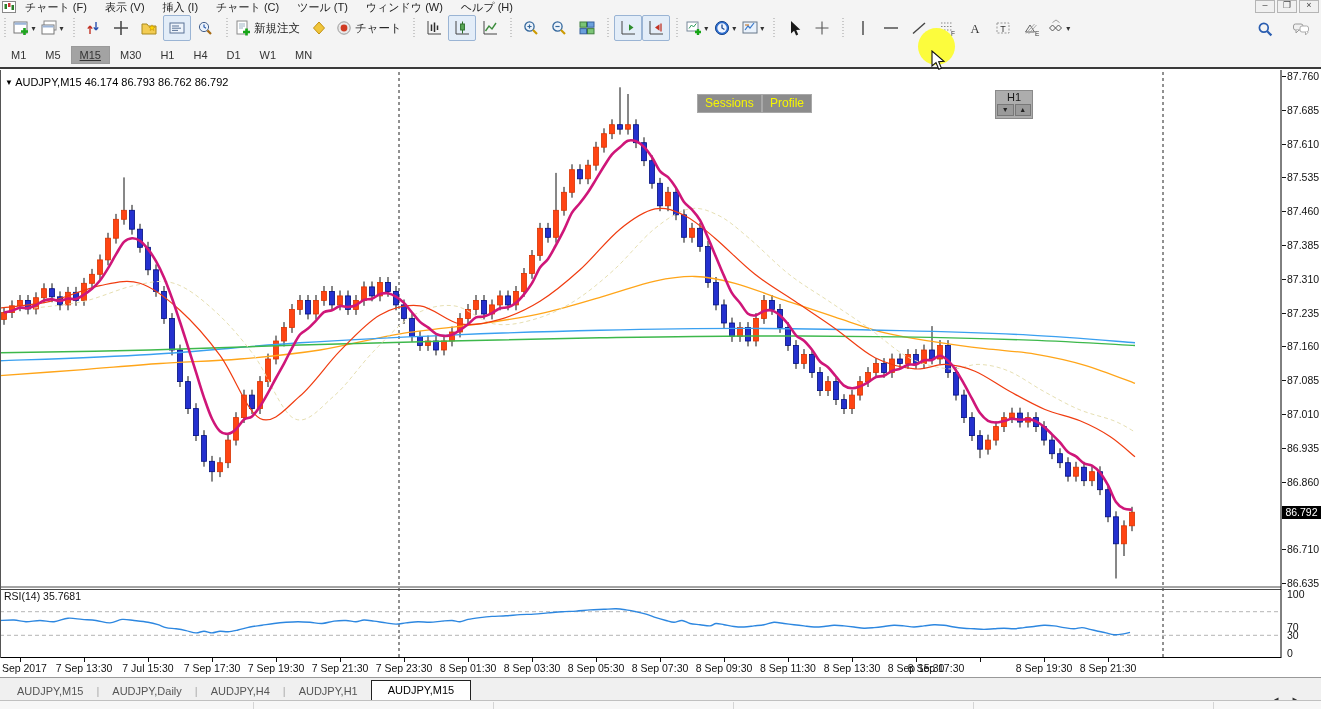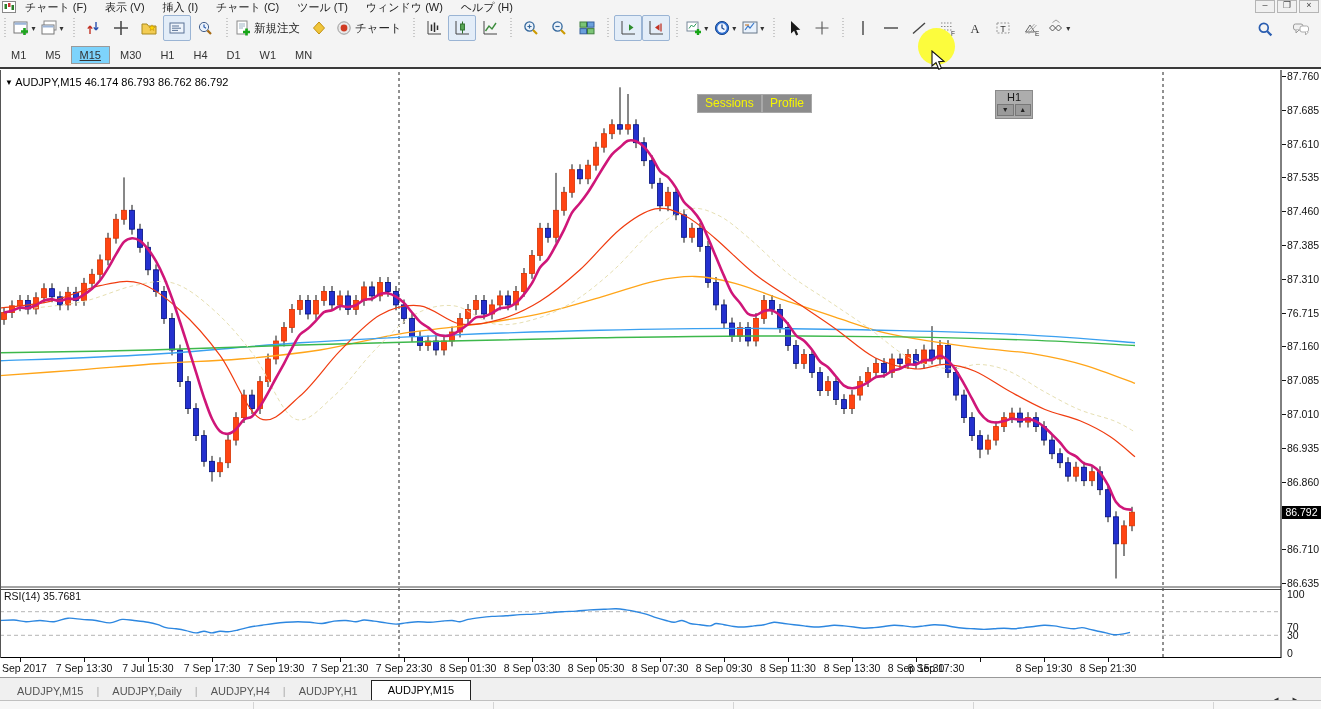--- a/index.html
+++ b/index.html
@@ -16,21 +16,21 @@
   .tb-group{display:flex;align-items:center;padding:0 3px;height:28px;}
   .tb-group:before{content:"";width:3px;height:20px;margin-right:4px;background-image:repeating-linear-gradient(#c9c9c9 0 1px,transparent 1px 3px);background-size:2px 100%;background-repeat:no-repeat;background-position:center;}
   .tbi{display:flex;align-items:center;height:24px;min-width:24px;padding:0 1px;border:1px solid transparent;border-radius:2px;justify-content:center;}
   .tbi.pressed{border-color:#9ab4d4;background:#e3edf8;}
   .tbi .dd{font-size:8px;color:#333;margin-left:1px;}
   .tbi .tlabel{font-size:11.5px;color:#222;margin:0 3px 0 2px;white-space:nowrap;}
   #tb-right{position:absolute;right:6px;top:16px;display:flex;gap:8px;}
   
   #tfbar{position:absolute;left:0;top:43px;width:1321px;height:24px;background:#f4f4f4;display:flex;align-items:center;padding-left:2px;}
   .tf{font-size:11px;color:#333;padding:2px 8px;border:1px solid transparent;margin-right:1px;}
-  .tf.active{border-color:#9a9a9a;background:#7dd3fc;text-decoration:underline;}
+  .tf.active{border-color:#9a9a9a;background:#a3a3a3;text-decoration:underline;}
   
   #chartwin{position:absolute;left:0;top:67px;width:1321px;height:610px;border-top:2px solid #3a3a3a;background:#fff;}
   #plot{position:absolute;left:0;top:1px;width:1282px;height:588px;}
   #paxis{position:absolute;left:1282px;top:1px;width:39px;height:588px;background:#fff;}
   .pl{position:absolute;left:5px;font-size:10.5px;color:#111;white-space:nowrap;}
   .ptick{position:absolute;left:0;width:4px;height:1px;background:#111;}
   #pricebadge{position:absolute;left:0;width:39px;height:13px;background:#000;color:#fff;font-size:10.5px;line-height:13px;text-align:center;}
   #taxis{position:absolute;left:0;top:589px;width:1282px;height:20px;background:#fff;overflow:hidden;}
   .tl{position:absolute;top:4px;width:76px;text-align:center;font-size:10.5px;color:#111;white-space:nowrap;}
   .ttick{position:absolute;top:0;width:1px;height:4px;background:#111;}
@@ -646,21 +646,21 @@
         <div class="pl" style="top:67.6px">87.610</div>
         <div class="ptick" style="top:107.4px"></div>
         <div class="pl" style="top:101.4px">87.535</div>
         <div class="ptick" style="top:141.2px"></div>
         <div class="pl" style="top:135.2px">87.460</div>
         <div class="ptick" style="top:175px"></div>
         <div class="pl" style="top:169px">87.385</div>
         <div class="ptick" style="top:208.8px"></div>
         <div class="pl" style="top:202.8px">87.310</div>
         <div class="ptick" style="top:242.6px"></div>
-        <div class="pl" style="top:236.6px">76.715</div>
+        <div class="pl" style="top:236.6px">87.235</div>
         <div class="ptick" style="top:276.4px"></div>
         <div class="pl" style="top:270.4px">87.160</div>
         <div class="ptick" style="top:310.2px"></div>
         <div class="pl" style="top:304.2px">87.085</div>
         <div class="ptick" style="top:344px"></div>
         <div class="pl" style="top:338px">87.010</div>
         <div class="ptick" style="top:377.8px"></div>
         <div class="pl" style="top:371.8px">86.935</div>
         <div class="ptick" style="top:411.6px"></div>
         <div class="pl" style="top:405.6px">86.860</div>

